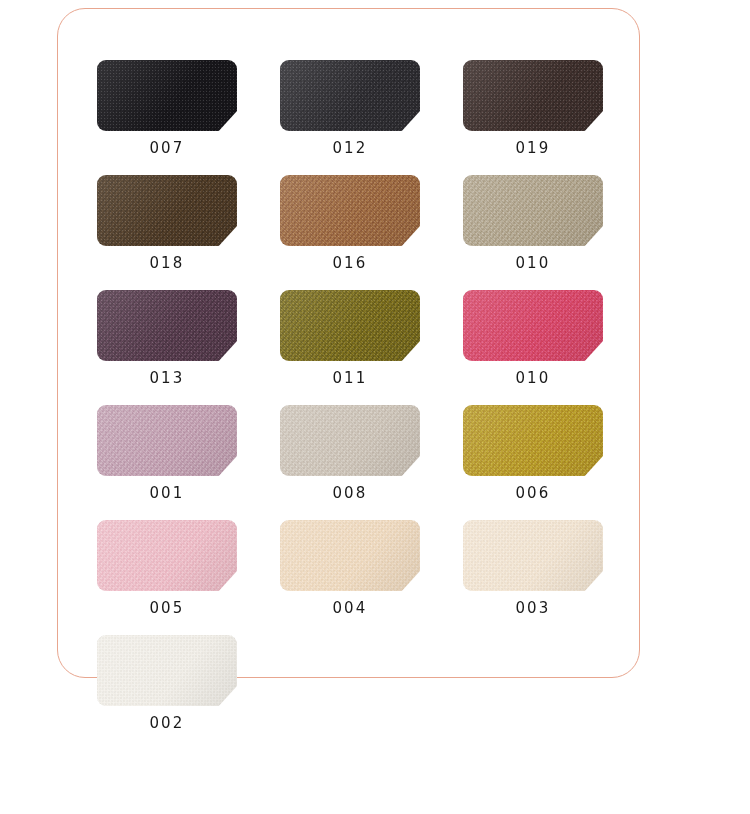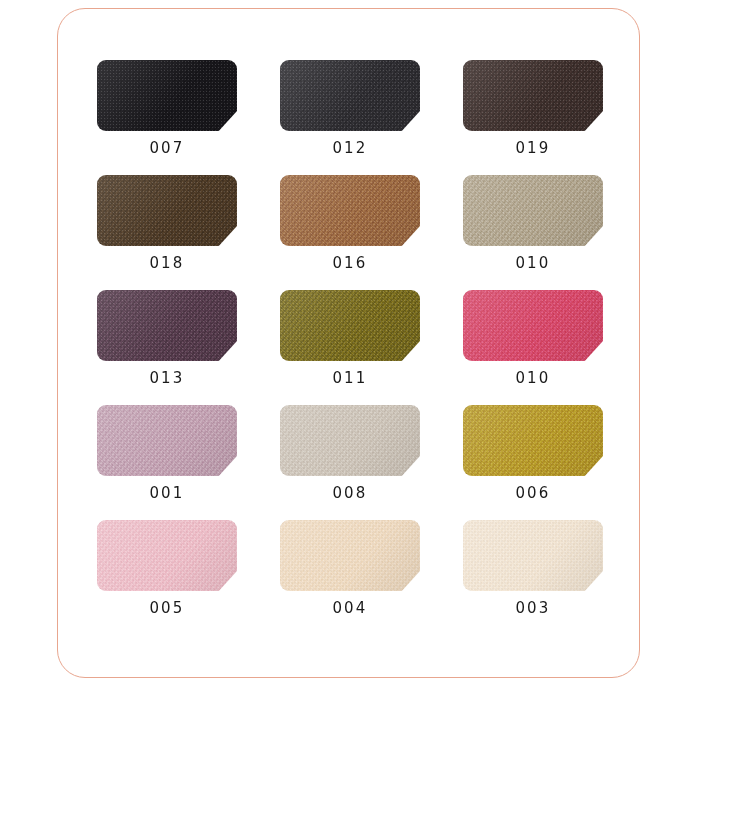--- a/index.html
+++ b/index.html
@@ -254,14 +254,23 @@
       </div>
       <div class="swatch-cell">
         <div class="swatch-chip">
           <div class="chip-base" style="background: rgb(243, 230, 212);"></div>
           <div class="chip-weave"></div>
           <div class="chip-noise"></div>
           <div class="chip-sheen"></div>
         </div>
         <div class="swatch-label">003</div>
       </div>
+      <div class="swatch-cell">
+        <div class="swatch-chip">
+          <div class="chip-base" style="background: rgb(242, 239, 233);"></div>
+          <div class="chip-weave"></div>
+          <div class="chip-noise"></div>
+          <div class="chip-sheen"></div>
+        </div>
+        <div class="swatch-label">002</div>
+      </div>
     </div>
 </div>
 
 </body></html>

